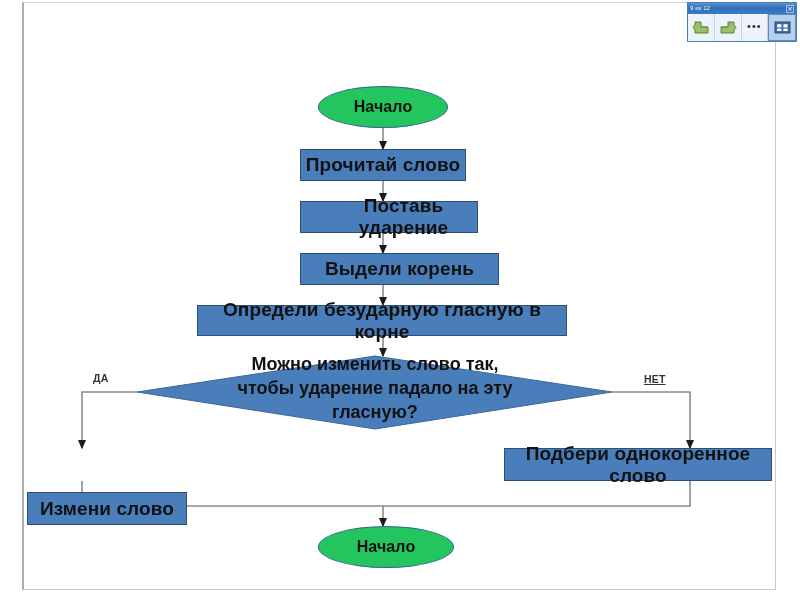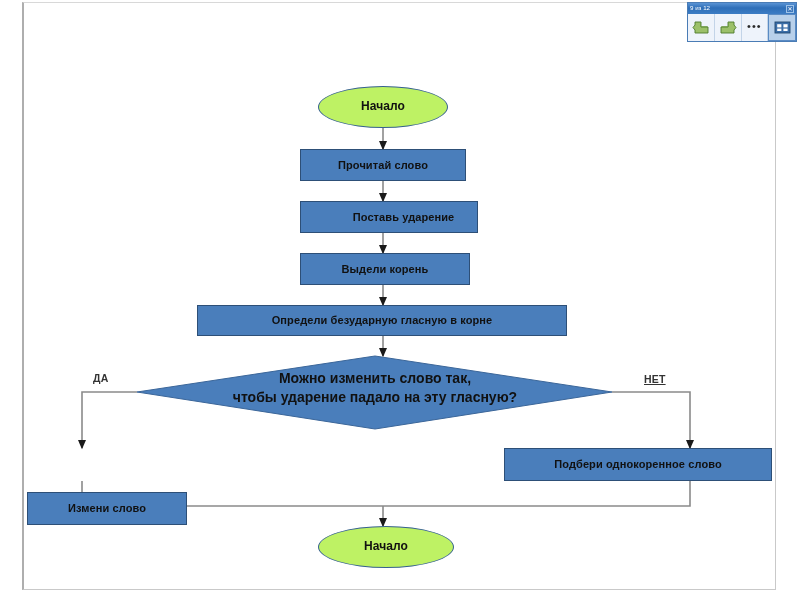--- a/index.html
+++ b/index.html
@@ -55,36 +55,36 @@
     text-align: center;
     color: #111111;
     font-weight: bold;
     letter-spacing: 0.1px;
     line-height: 1.15;
     z-index: 3;
   }
   .rect {
     background: #4a7ebb;
     border: 1px solid #2d4f77;
-    font-size: 11px;
+    font-size: 19px;
   }
   .oval {
-    background: #bef264;
+    background: #22c55e;
     border: 1px solid #36618f;
     border-radius: 50%;
-    font-size: 12px;
+    font-size: 16px;
   }
   .diamond-label {
     position: absolute;
     z-index: 4;
     display: flex;
     align-items: center;
     justify-content: center;
     text-align: center;
-    font-size: 14px;
+    font-size: 18px;
     font-weight: bold;
     color: #111111;
     line-height: 1.35;
     white-space: pre-line;
   }
   .branch-label {
     position: absolute;
     z-index: 5;
     font-size: 10.5px;
     font-weight: bold;
@@ -225,21 +225,21 @@
     </div>
 
     <div class="node rect" style="left:300px; top:149px; width:166px; height:32px;">
       <span>Прочитай слово</span>
     </div>
 
     <div class="node rect" style="left:300px; top:201px; width:178px; height:32px;padding-left:29px;">
       <span>Поставь ударение</span>
     </div>
 
-    <div class="node rect" style="left:300px; top:253px; width:170px; height:32px;">
+    <div class="node rect" style="left:300px; top:253px; width:199px; height:32px;">
       <span>Выдели корень</span>
     </div>
 
     <div class="node rect" style="left:197px; top:305px; width:370px; height:31px;">
       <span>Определи безударную гласную в корне</span>
     </div>
 
     <div class="diamond-label" style="left:205px; top:366px; width:340px; height:44px;">Можно изменить слово так,
 чтобы ударение падало на эту гласную?</div>
 

